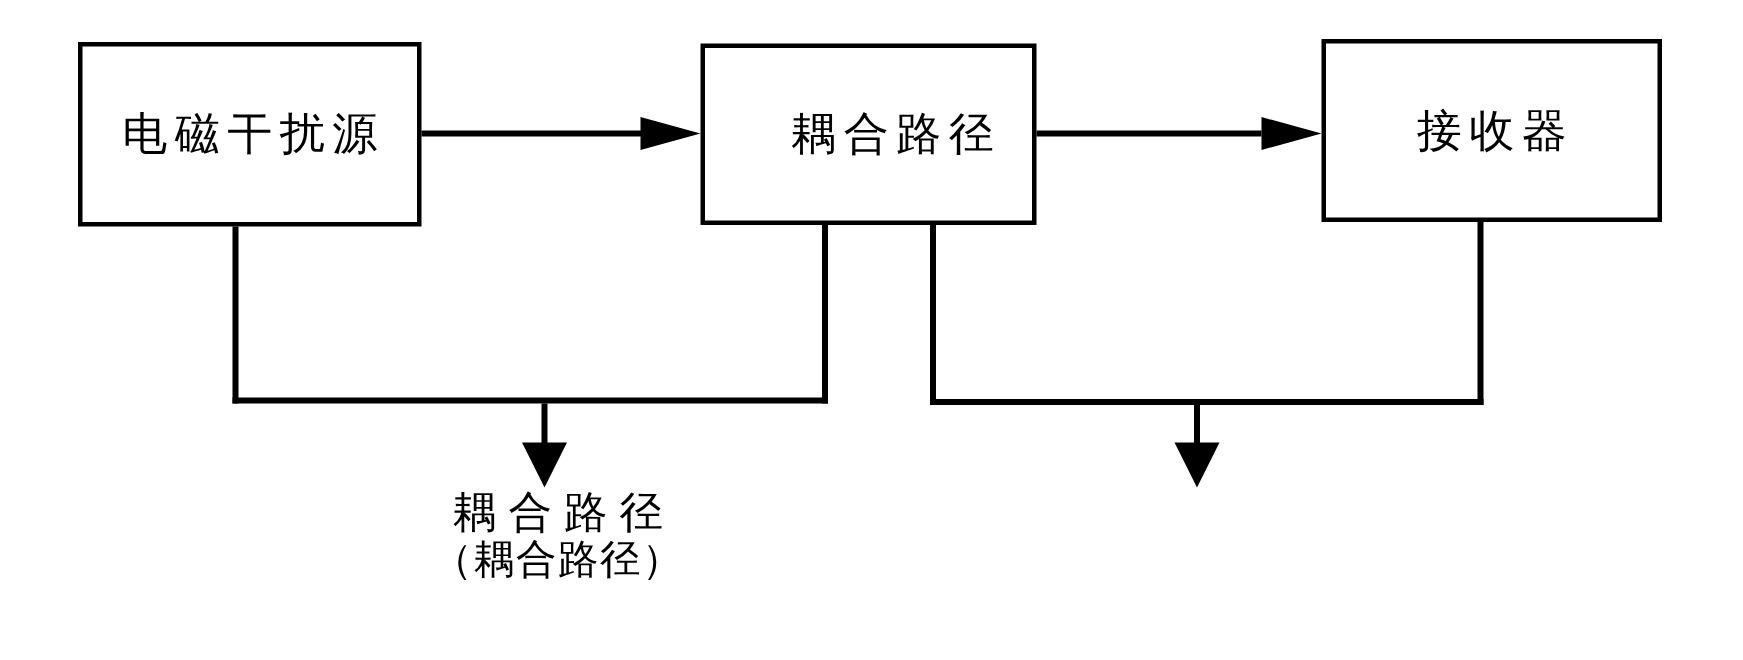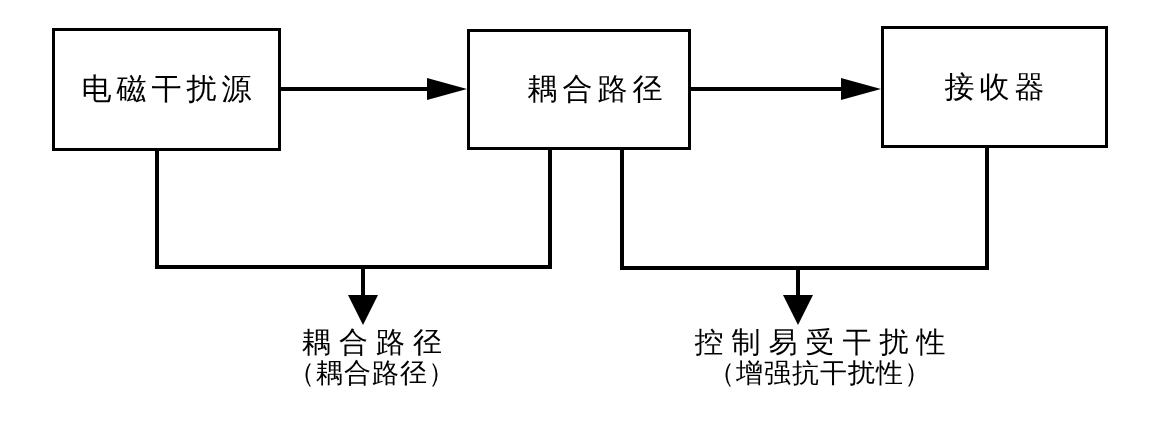--- a/index.html
+++ b/index.html
@@ -125,18 +125,14 @@
   <div class="vline rb-v1"></div>
   <div class="hline rb-h"></div>
   <div class="vline rb-v2"></div>
   <div class="vline rb-ds"></div>
   <div class="tri-down dhead-2"></div>
 
   <div class="caption caption-left">
     <div class="cap-line1">耦合路径</div>
     <div class="cap-line2">（耦合路径）</div>
   </div>
-  <div class="caption caption-right">
-    <div class="cap-line1">控制易受干扰性</div>
-    <div class="cap-line2">（增强抗干扰性）</div>
-  </div>
 
 </div>
 
 </body></html>

